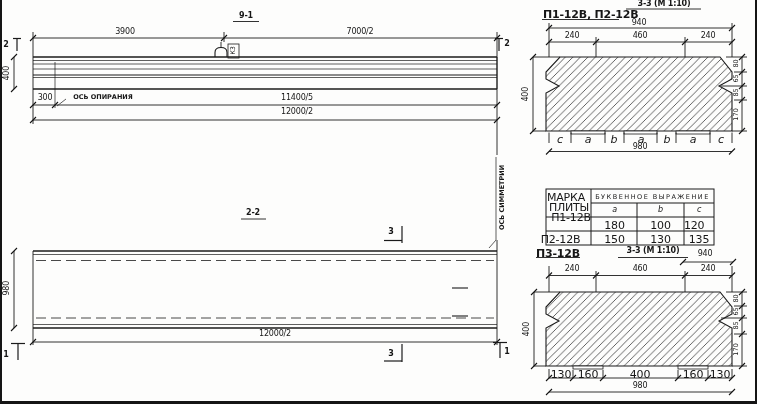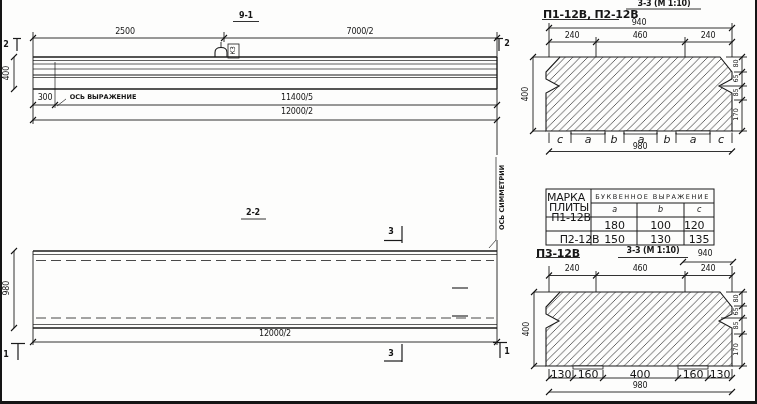--- a/index.html
+++ b/index.html
@@ -242,26 +242,26 @@
           <use href="#tk" x="742" y="318"></use>
         <use href="#tk" x="742" y="334"></use>
           <use href="#tk" x="742" y="366"></use>
       </g>
     </g>
   </svg>
 
   <div class="t b" style="left:232px;top:12px;width:28px">9-1</div>
   <div class="t b" style="left:1px;top:41px;width:10px">2</div>
   <div class="t b" style="left:502px;top:40px;width:10px">2</div>
-  <div class="t" style="left:60px;top:28px;width:130px">2500</div>
+  <div class="t" style="left:60px;top:28px;width:130px">3900</div>
   <div class="t" style="left:290px;top:28px;width:140px">7000/2</div>
   <div class="t r s65" style="left:226px;top:47px;width:14px">К3</div>
   <div class="t r" style="left:-2px;top:69px;width:18px">400</div>
   <div class="t" style="left:34px;top:94px;width:22px">300</div>
-  <div class="t s65 b" style="left:68px;top:94px;width:70px">ОСЬ ВЫРАЖЕНИЕ</div>
+  <div class="t s65 b" style="left:68px;top:94px;width:70px">ОСЬ ОПИРАНИЯ</div>
   <div class="t" style="left:260px;top:94px;width:74px">11400/5</div>
   <div class="t" style="left:260px;top:108px;width:74px">12000/2</div>
 
   <div class="t b" style="left:239px;top:209px;width:28px">2-2</div>
   <div class="t b" style="left:386px;top:228px;width:10px">3</div>
   <div class="t b" style="left:386px;top:350px;width:10px">3</div>
   <div class="t b" style="left:1px;top:351px;width:10px">1</div>
   <div class="t b" style="left:502px;top:348px;width:10px">1</div>
   <div class="t r" style="left:-2px;top:284px;width:18px">980</div>
   <div class="t" style="left:238px;top:330px;width:74px">12000/2</div>
@@ -290,21 +290,21 @@
   <div class="t s7" style="left:547px;top:192px;width:25px">МАРКА</div>
   <div class="t s7" style="left:547px;top:202px;width:44px">ПЛИТЫ</div>
   <div class="t s65 sp" style="left:592px;top:194px;width:121px">БУКВЕННОЕ ВЫРАЖЕНИЕ</div>
   <div class="t i" style="left:592px;top:206px;width:45px">a</div>
   <div class="t i" style="left:637px;top:206px;width:47px">b</div>
   <div class="t i" style="left:684px;top:206px;width:30px">c</div>
   <div class="t s7" style="left:547px;top:212px;width:48px">П1-12В</div>
   <div class="t s7" style="left:592px;top:220px;width:45px">180</div>
   <div class="t s7" style="left:637px;top:220px;width:47px">100</div>
   <div class="t s7" style="left:684px;top:220px;width:20px">120</div>
-  <div class="t s7" style="left:547px;top:234px;width:65px">П2-12В</div>
+  <div class="t s7" style="left:528px;top:234px;width:65px">П2-12В</div>
   <div class="t s7" style="left:592px;top:234px;width:45px">150</div>
   <div class="t s7" style="left:637px;top:234px;width:47px">130</div>
   <div class="t s7" style="left:684px;top:234px;width:30px">135</div>
 
   <div class="t b s7" style="left:536px;top:248px;width:44px">П3-12В</div>
   <div class="t b" style="left:616px;top:247px;width:74px">3-3 (М 1:10)</div>
   <div class="t" style="left:692px;top:250px;width:26px">940</div>
   <div class="t" style="left:558px;top:265px;width:28px">240</div>
   <div class="t" style="left:626px;top:265px;width:28px">460</div>
   <div class="t" style="left:694px;top:265px;width:28px">240</div>

